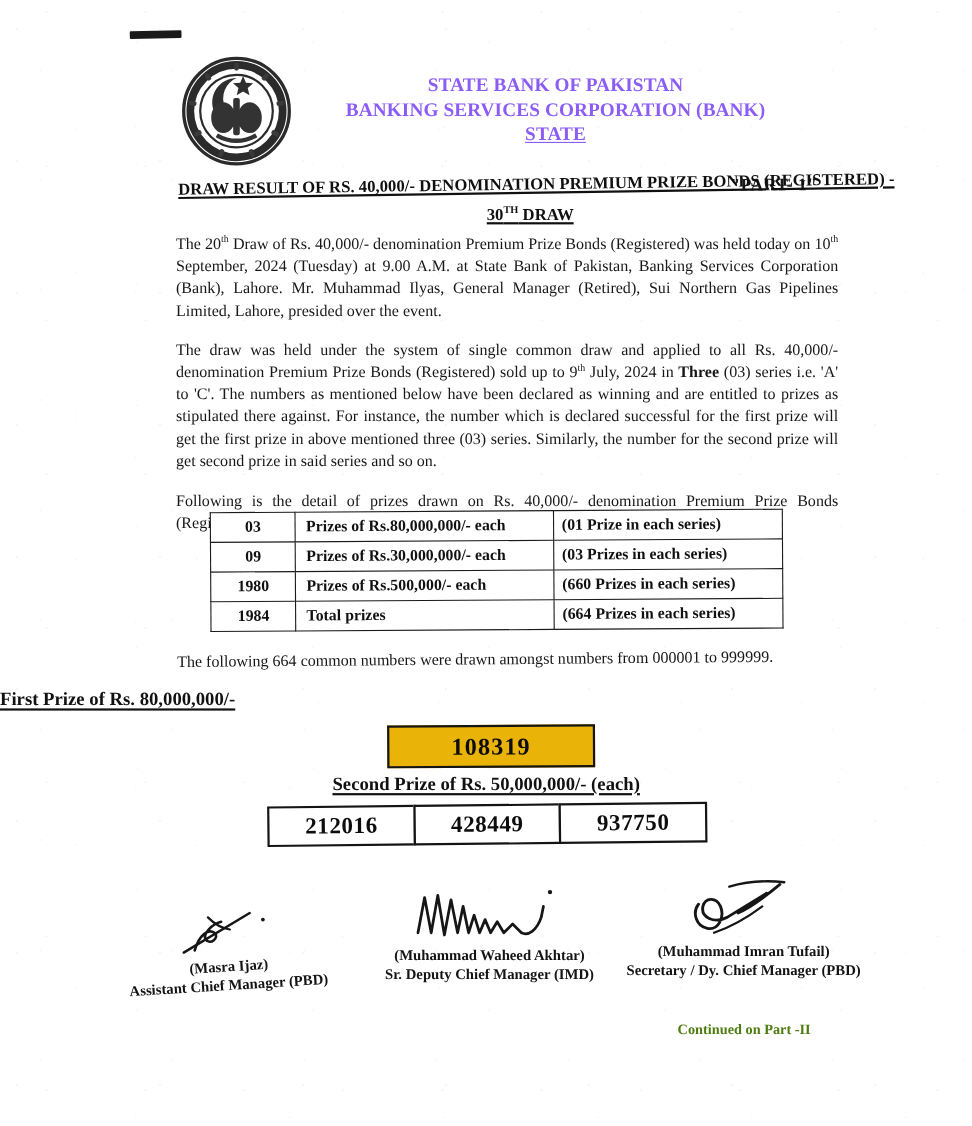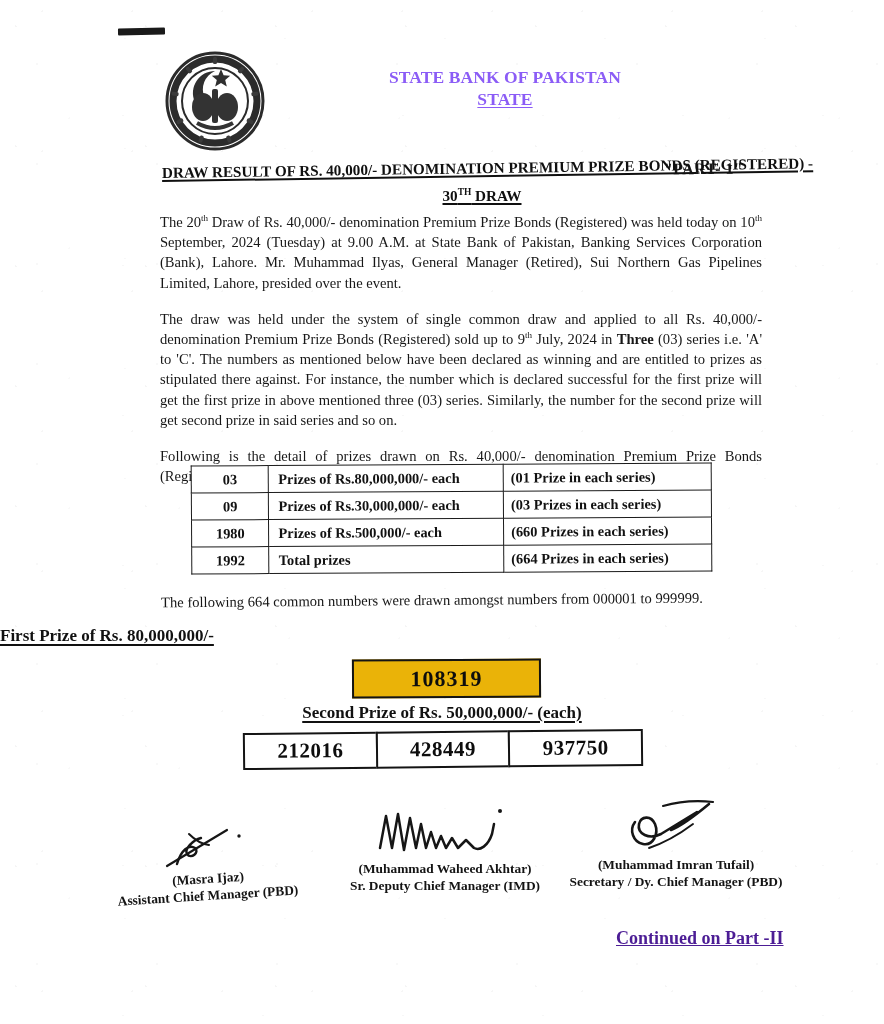--- a/index.html
+++ b/index.html
@@ -305,23 +305,22 @@
   .sig-2 { left: 330px; top: 2px; width: 230px; }
   .sig-3 { left: 556px; top: -2px; width: 240px; }
 
   
   .footer-note {
     position: absolute;
     left: 616px;
     top: 928px;
     font-family: "Liberation Serif", serif;
     font-weight: bold;
-    font-size: 18px;
-    color: #4c1d95;
-    text-decoration: underline;
+    font-size: 13px;
+    color: #4d7c0f;
   }
 </style>
 </head>
 <body>
 
 <div class="page">
 
   <div class="scan-grain"></div>
   <div class="corner-dash"></div>
 
@@ -347,20 +346,21 @@
           <rect x="50" y="8" width="4" height="7" rx="1.5" transform="rotate(200 52 52)"></rect>
           <rect x="50" y="8" width="4" height="7" rx="1.5" transform="rotate(240 52 52)"></rect>
           <rect x="50" y="8" width="4" height="7" rx="1.5" transform="rotate(280 52 52)"></rect>
           <rect x="50" y="8" width="4" height="7" rx="1.5" transform="rotate(320 52 52)"></rect>
         </g>
       </svg>
     </div>
 
     <div class="org-block">
       <div class="l1">STATE BANK OF PAKISTAN</div>
+      <div class="l2">BANKING SERVICES CORPORATION (BANK)</div>
       <div class="l3">STATE</div>
     </div>
 
     <div class="part-label">"PART- 1"</div>
   </div>
 
   <div class="doc-title">
     <span class="t1">DRAW RESULT OF RS. 40,000/- DENOMINATION PREMIUM PRIZE BONDS (REGISTERED) -</span>
     <span class="t2"><span>30</span><sup>TH</sup><span> DRAW</span></span>
   </div>
@@ -385,21 +385,21 @@
         <td class="c-count">09</td>
         <td class="c-desc">Prizes of  Rs.30,000,000/- each</td>
         <td class="c-note">(03 Prizes in each series)</td>
       </tr>
       <tr>
         <td class="c-count">1980</td>
         <td class="c-desc">Prizes of  Rs.500,000/- each</td>
         <td class="c-note">(660 Prizes in each series)</td>
       </tr>
       <tr>
-        <td class="c-count">1992</td>
+        <td class="c-count">1984</td>
         <td class="c-desc">Total prizes</td>
         <td class="c-note">(664 Prizes in each series)</td>
       </tr>
     </tbody>
   </table>
 
   <div class="common-line">The following 664 common numbers were drawn amongst numbers from 000001 to 999999.</div>
 
   <div class="first-prize-heading"><span>First Prize of Rs. 80,000,000/-</span></div>
   <div class="first-prize-box">108319</div>

